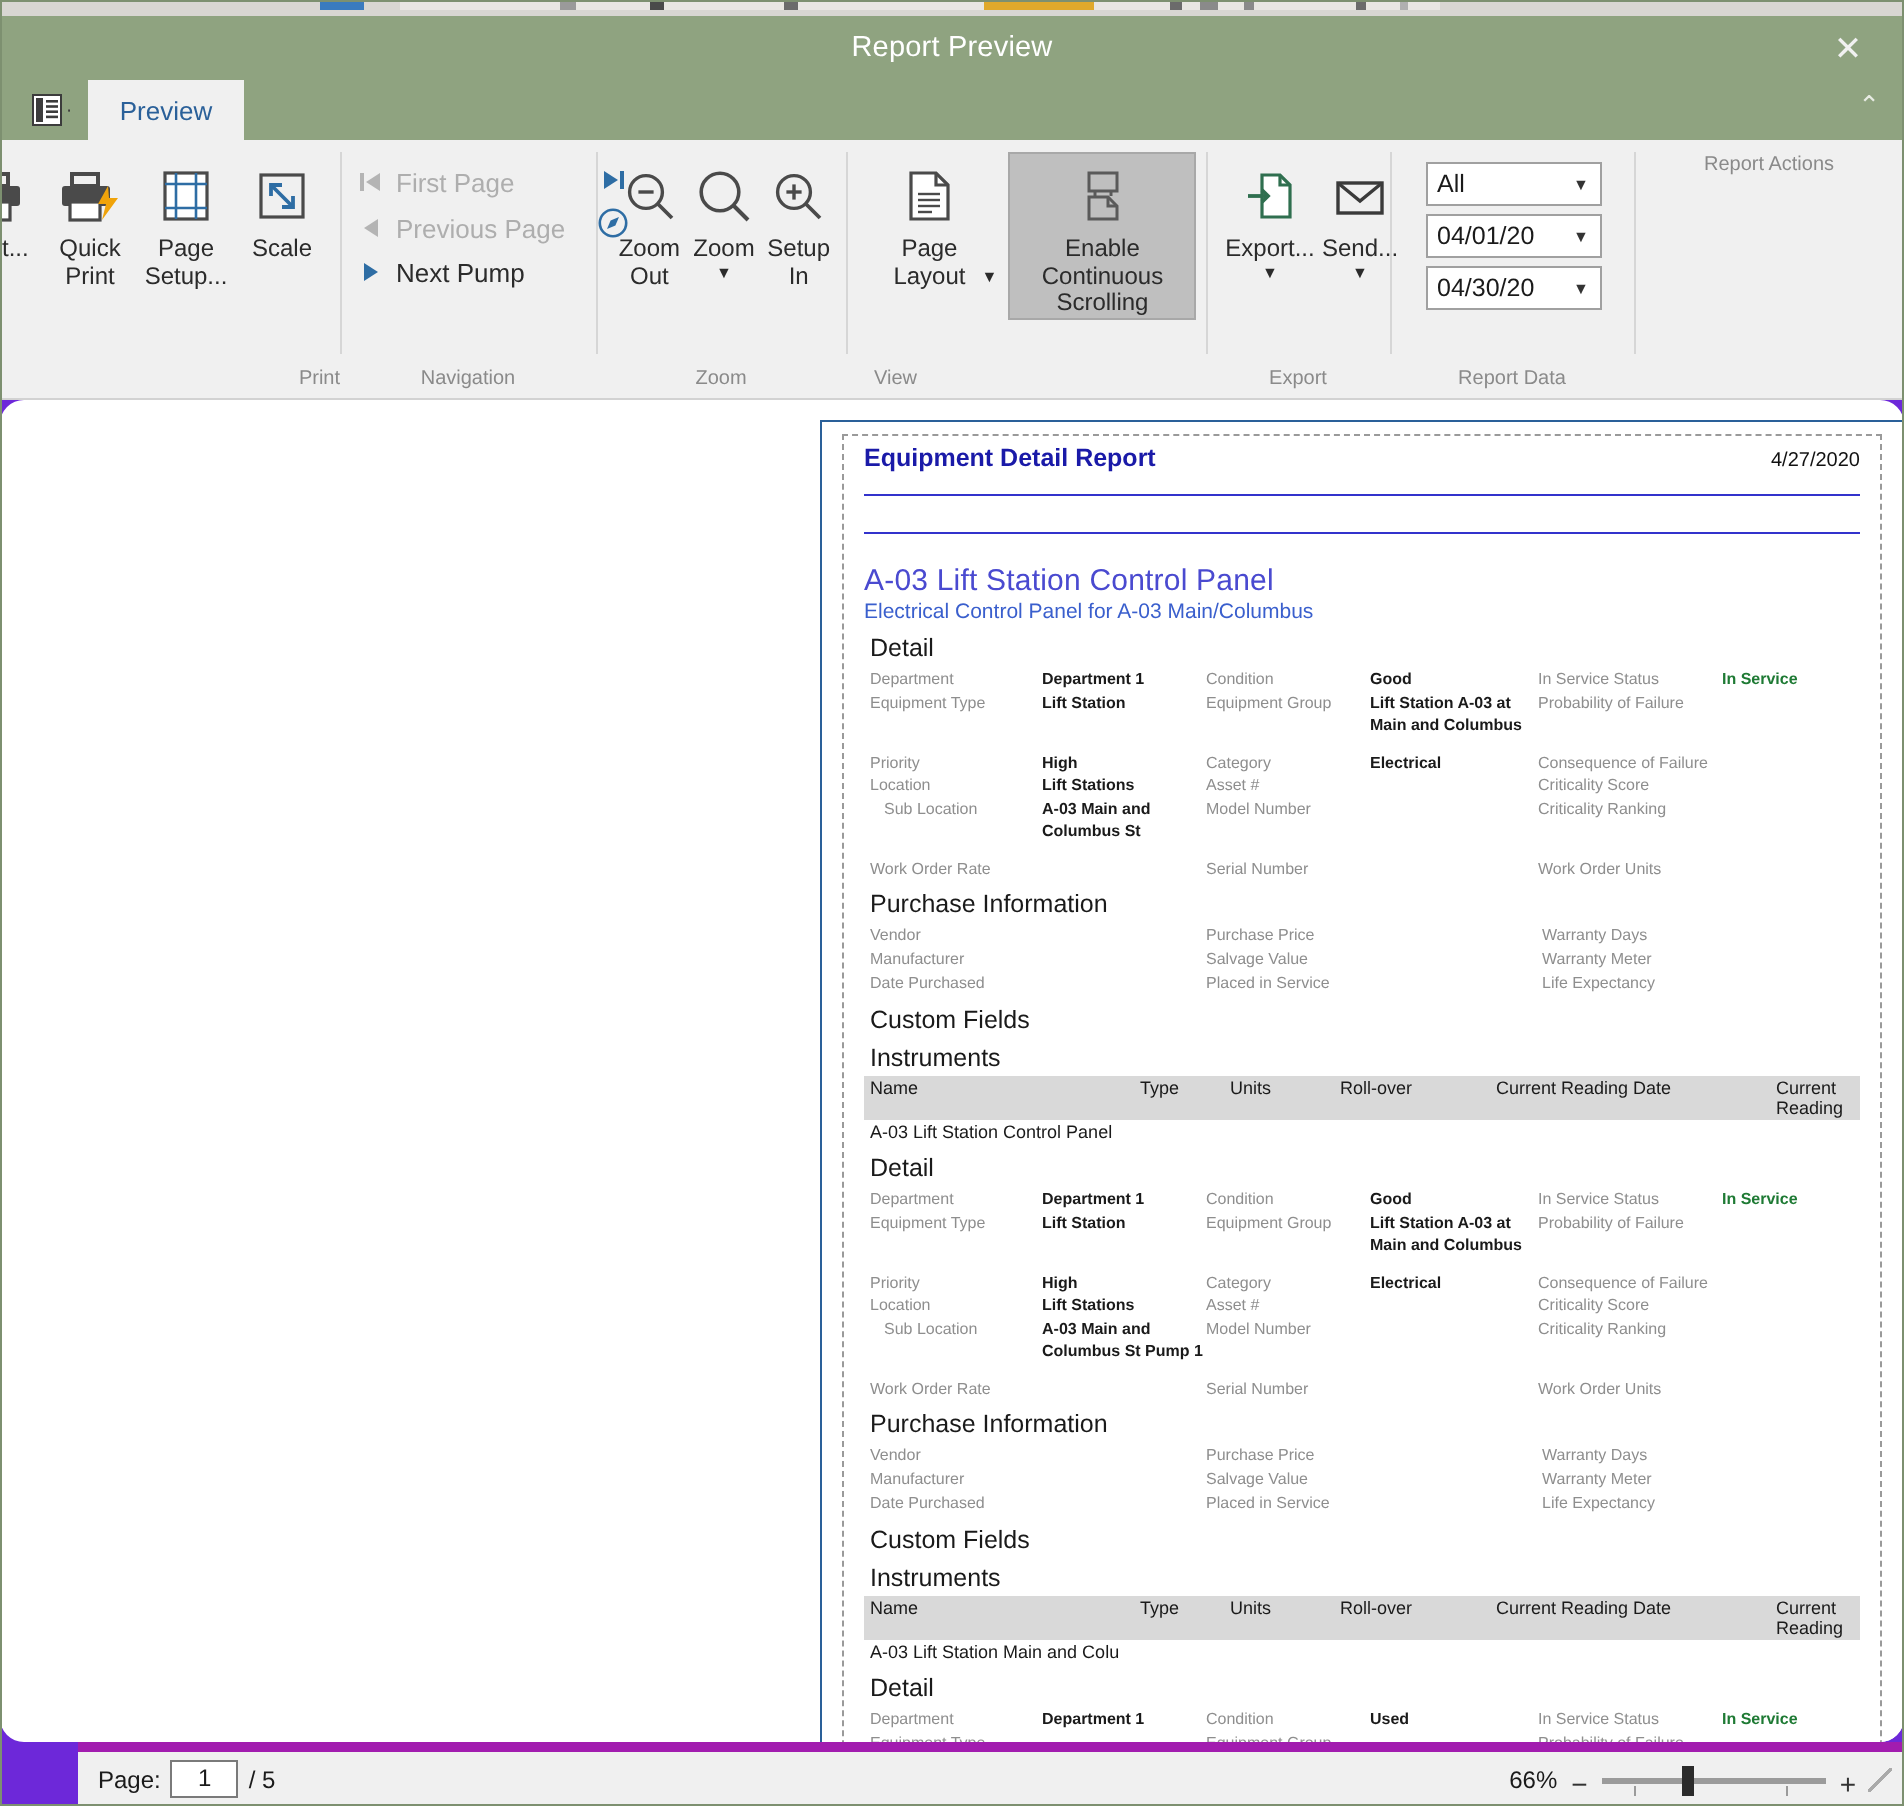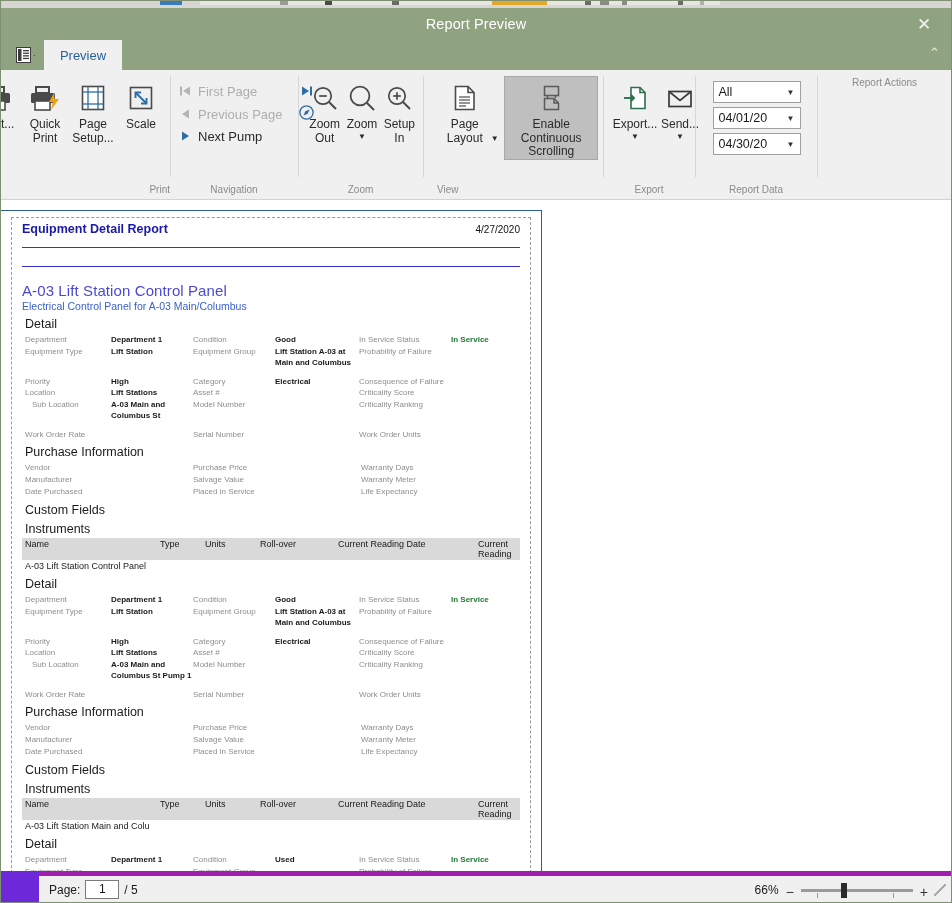--- a/index.html
+++ b/index.html
@@ -150,22 +150,23 @@
   }
   .combo .val { flex: 1; }
   .combo .arrow { width: 18px; text-align: center; font-size: 8px; color: #333; }
 
   
   .surface {
     flex: 1;
     background: #ffffff;
     position: relative;
     overflow: hidden;
-    display: flex; justify-content: flex-start;
+    display: flex; justify-content: flex-end;
     padding-top: 10px;
+    border-radius: 12px;
   }
   .page {
     width: 542px; height: 700px;
     background: #ffffff;
     border: 1px solid #2a6099;
     position: relative;
   }
   .page-inner {
     position: absolute; inset: 6px 10px 6px 10px;
     border: 1px dashed #9a9a9a;

